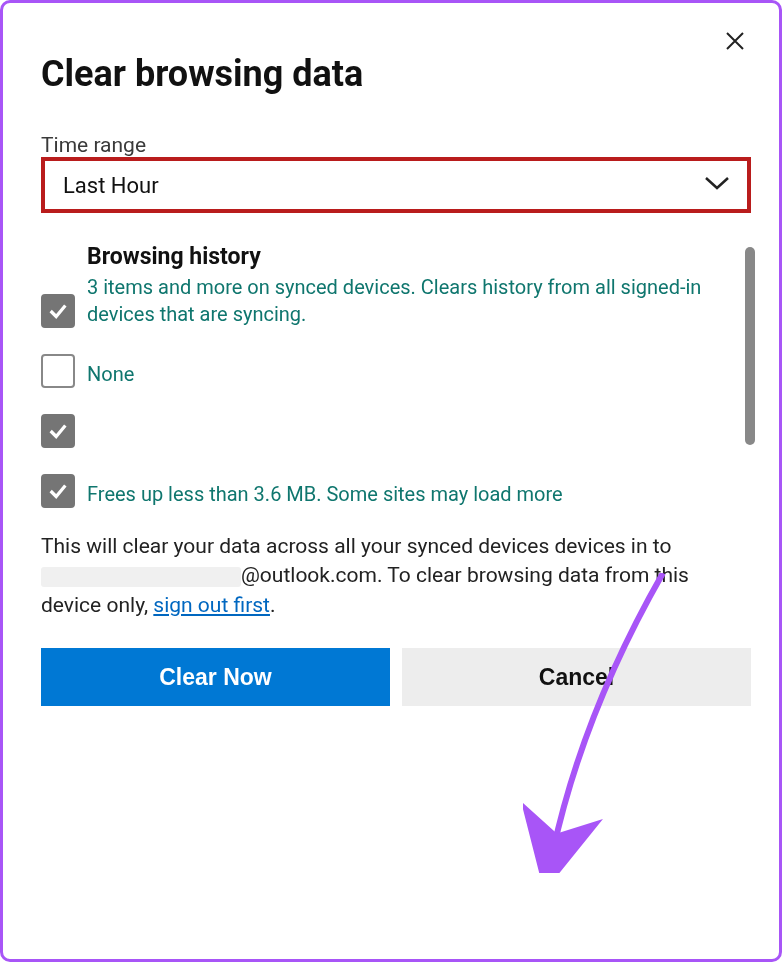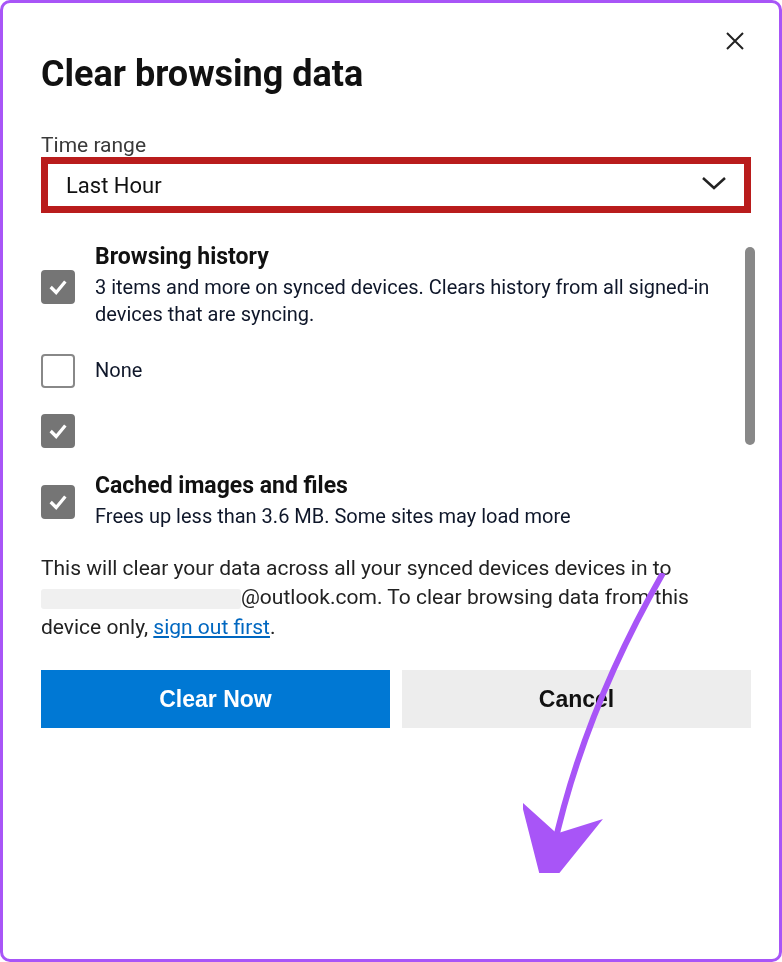--- a/index.html
+++ b/index.html
@@ -41,21 +41,21 @@
   margin-bottom: 38px;
 }
 .label {
   font-size: 21px;
   color: #3a3a3a;
 }
 .select-wrap {
   position: relative;
   width: 100%;
   height: 56px;
-  border: 7px solid #b91c1c;
+  border: 4px solid #b91c1c;
   display: flex;
   align-items: center;
   padding: 0 18px;
   cursor: pointer;
   margin-bottom: 30px;
 }
 .select-value {
   font-size: 22px;
   color: #111;
 }
@@ -72,22 +72,22 @@
   position: absolute;
   right: -4px;
   top: 4px;
   width: 10px;
   height: 198px;
   background: #888;
   border-radius: 5px;
 }
 .option-row {
   display: flex;
-  align-items: center;
-  gap: 20px;
+  align-items: flex-end;
+  gap: 12px;
   margin-bottom: 24px;
   padding-right: 26px;
 }
 .checkbox {
   width: 34px;
   height: 34px;
   border: 2px solid #888;
   border-radius: 4px;
   flex-shrink: 0;
   display: flex;
@@ -104,21 +104,21 @@
 .checkbox.checked svg { display: block; }
 .option-text { flex: 1; }
 .option-title {
   font-size: 23px;
   font-weight: 700;
   color: #111;
   margin-bottom: 4px;
 }
 .option-desc {
   font-size: 20px;
-  color: #0f172a;
+  color: #0f766e;
   line-height: 1.35;
 }
 .footer-text {
   font-size: 21px;
   color: #222;
   line-height: 1.4;
   margin-top: 10px;
 }
 .redacted {
   display: inline-block;
@@ -215,21 +215,20 @@
       </div>
     </div>
 
     <div class="option-row">
       <div class="checkbox checked">
         <svg width="22" height="22" viewBox="0 0 24 24">
             <path d="M4 12 L10 18 L20 6" stroke="#fff" stroke-width="3.5" fill="none"></path>
           </svg>
       </div>
       <div class="option-text">
-        <div class="option-title">Cached images and files</div>
         <div class="option-desc">Frees up less than 3.6 MB. Some sites may load more</div>
       </div>
     </div>
   </div>
 
   <p class="footer-text">
     <span>This will clear your data across all your synced devices devices in to </span><span class="redacted"></span><span>@outlook.com</span><span>. To clear browsing data from this device only, </span><a class="sign-out-link">sign out first</a><span>.</span>
   </p>
 
   <div class="button-row">

